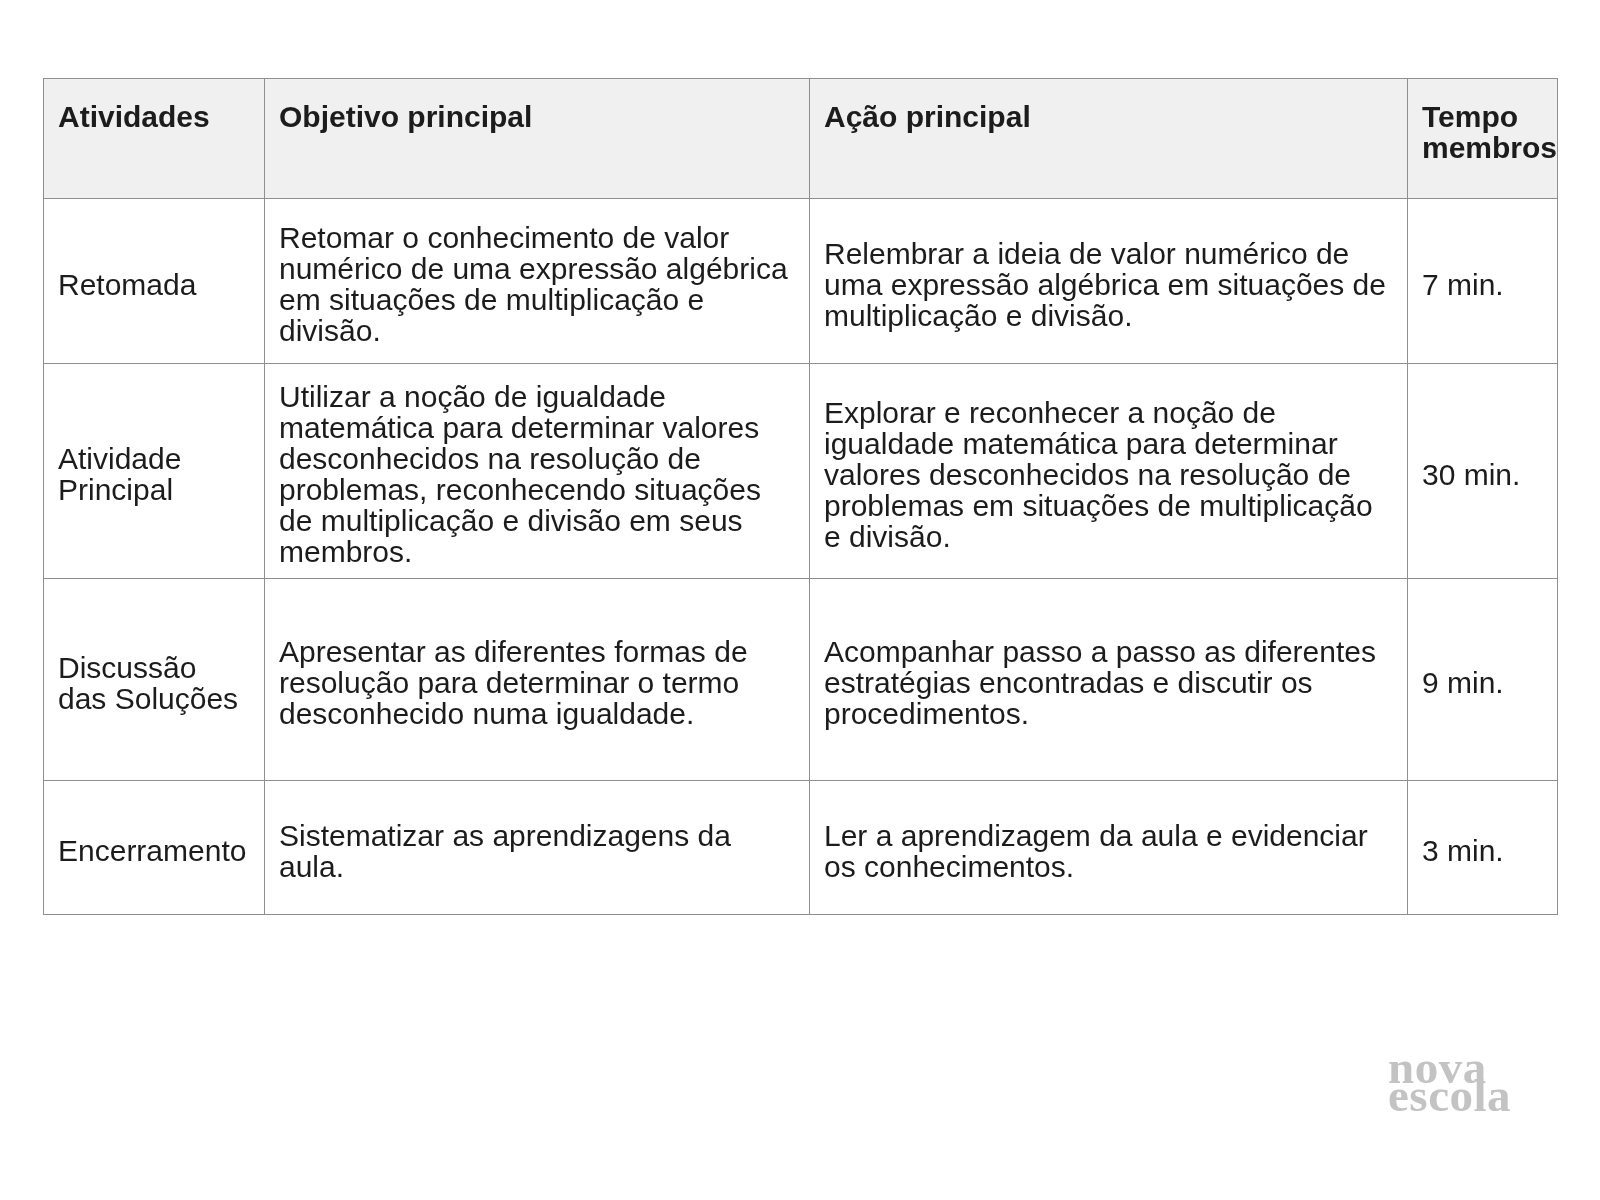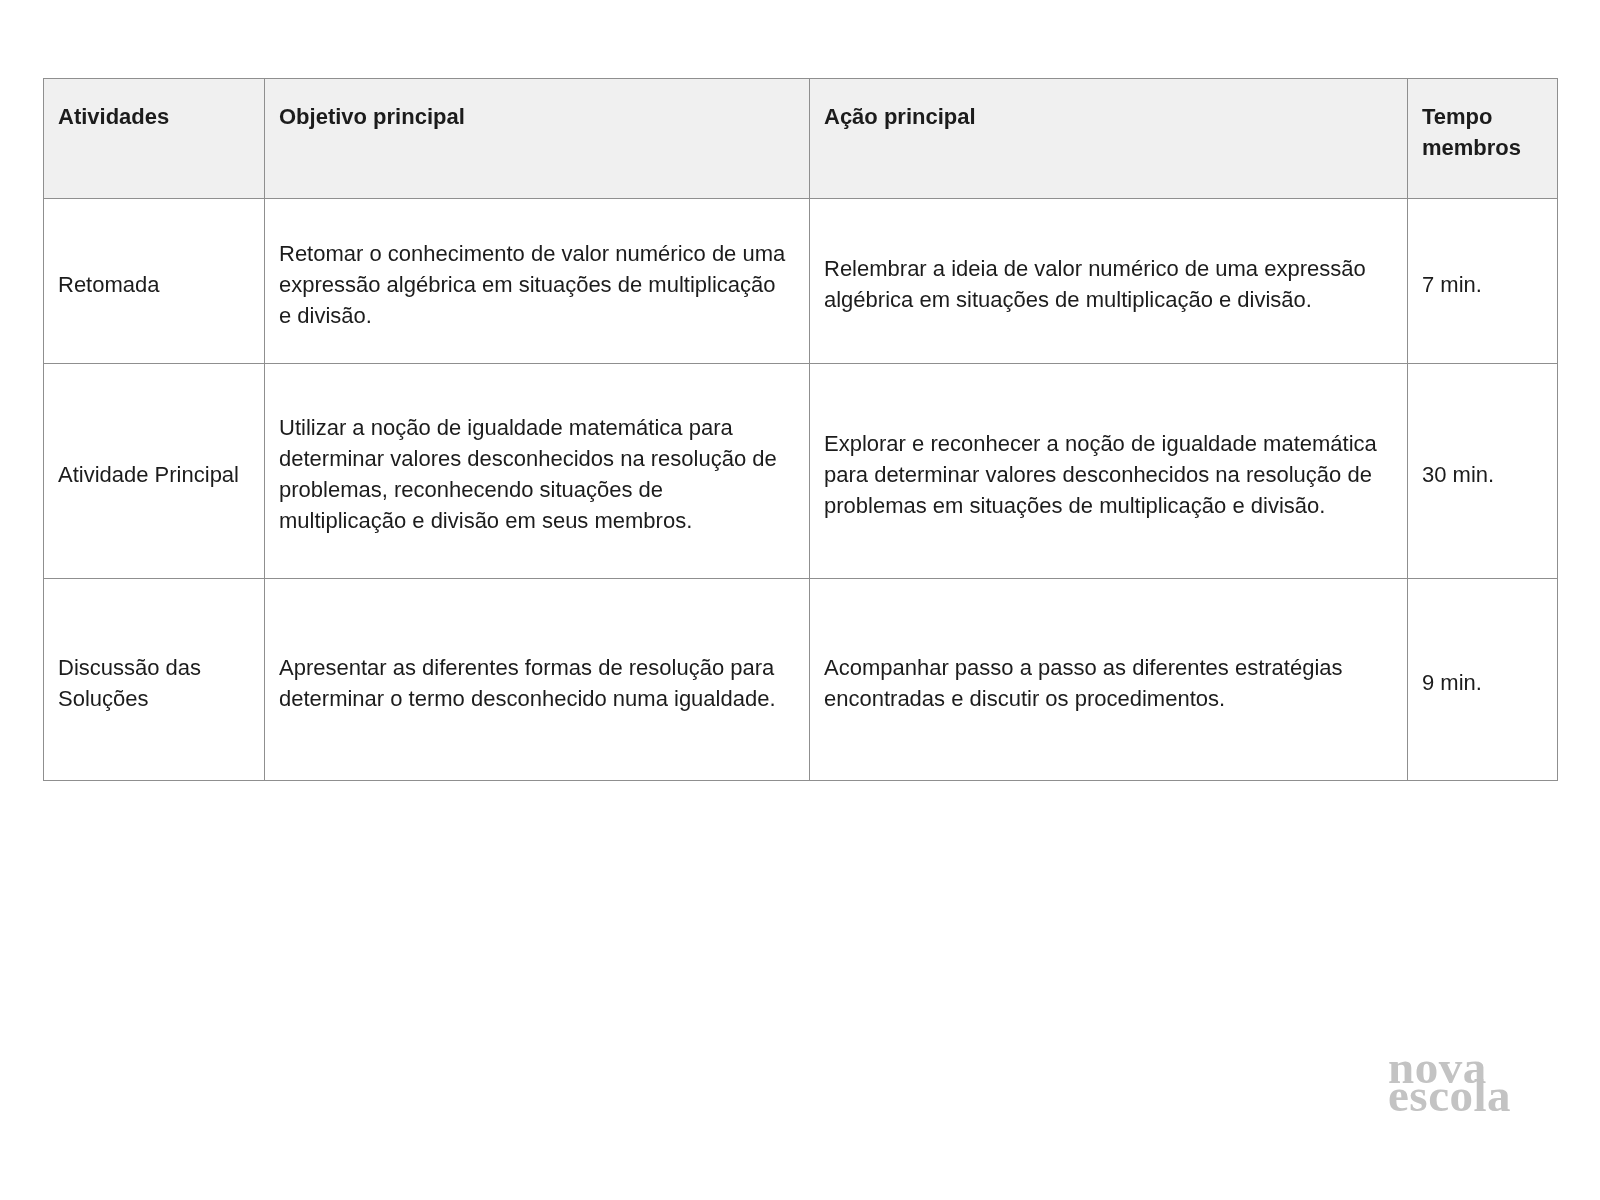--- a/index.html
+++ b/index.html
@@ -23,21 +23,21 @@
     left:43px;
     top:78px;
   }
   table{
     border-collapse:collapse;
     table-layout:fixed;
     width:1514px;
   }
   th,td{
     border:1px solid var(--border);
-    font-size:22px;
+    font-size:30px;
     line-height:31px;
     text-align:left;
     overflow:hidden;
   }
   th{
     background:var(--header-bg);
     font-weight:bold;
     vertical-align:top;
     padding:22px 14px 8px 14px;
   }
@@ -95,20 +95,26 @@
         <td>Utilizar a noção de igualdade matemática para determinar valores desconhecidos na resolução de problemas, reconhecendo situações de multiplicação e divisão em seus membros.</td>
         <td>Explorar e reconhecer a noção de igualdade matemática para determinar valores desconhecidos na resolução de problemas em situações de multiplicação e divisão.</td>
         <td>30 min.</td>
       </tr>
       <tr>
         <td>Discussão das Soluções</td>
         <td>Apresentar as diferentes formas de resolução para determinar o termo desconhecido numa igualdade.</td>
         <td>Acompanhar passo a passo as diferentes estratégias encontradas e discutir os procedimentos.</td>
         <td>9 min.</td>
       </tr>
+      <tr>
+        <td>Encerramento</td>
+        <td>Sistematizar as aprendizagens da aula.</td>
+        <td>Ler a aprendizagem da aula e evidenciar os conhecimentos.</td>
+        <td>3 min.</td>
+      </tr>
     </tbody>
   </table>
 </div>
 
 <div class="logo">
   <div>nova</div>
   <div>escola</div>
 </div>
 
 </body></html>

